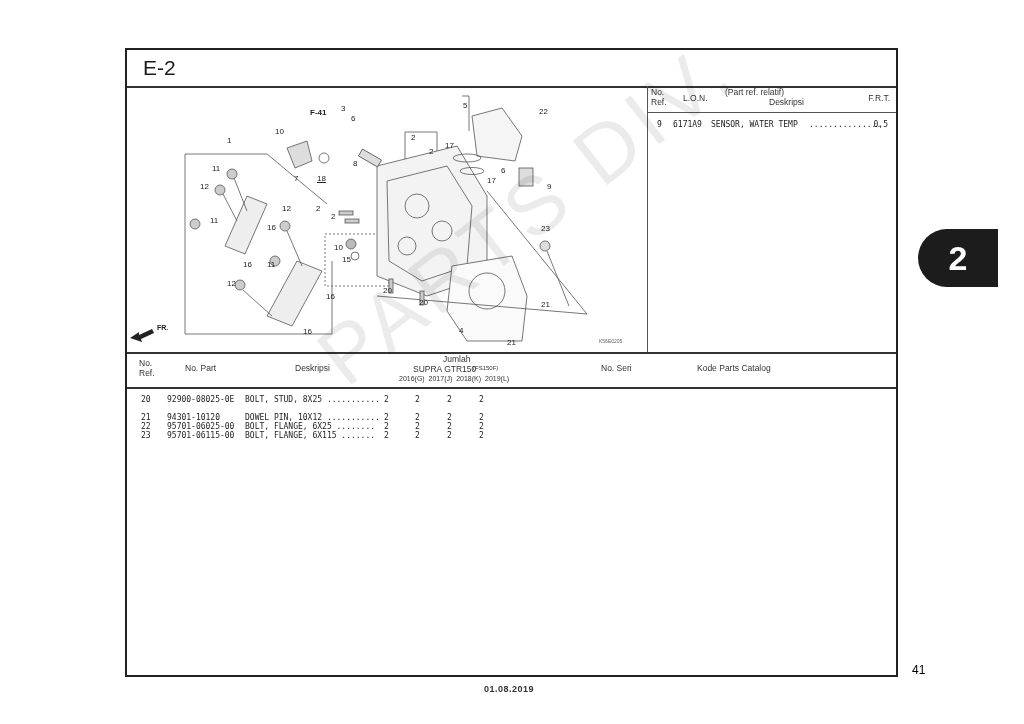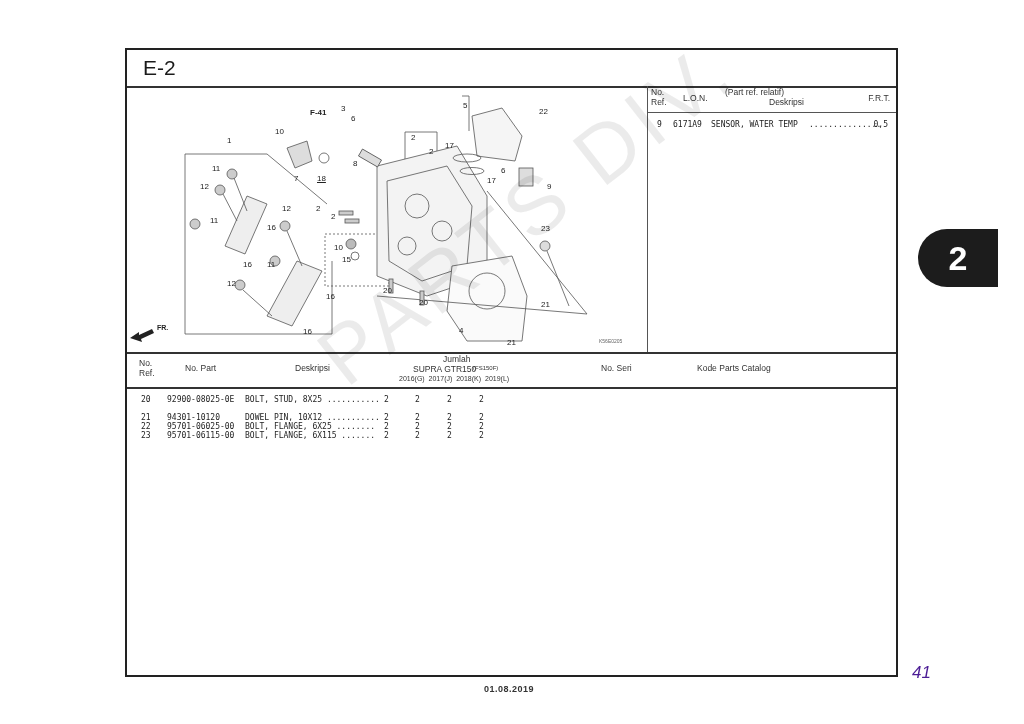--- a/index.html
+++ b/index.html
@@ -14,21 +14,21 @@
   .lon-panel { position:absolute; left:520px; top:36px; right:0; height:266px; }
   .lon-head { position:absolute; left:0; right:0; top:0; height:26px; border-bottom:1px solid #555; font-size:8.5px; color:#333; }
   .lon-row { position:absolute; top:34px; left:0; right:0; font-family:"DejaVu Sans Mono", monospace; font-size:8px; }
   .tbl-head { position:absolute; left:0; right:0; top:302px; height:33px; border-top:2px solid #333; border-bottom:2px solid #333; font-size:8.5px; color:#333; }
   .tbl-body { position:absolute; left:0; right:0; top:337px; font-family:"DejaVu Sans Mono", monospace; font-size:8px; color:#222; }
   .row { position:absolute; left:0; height:10px; white-space:pre; }
   .abs { position:absolute; }
   .tab-badge { position:absolute; left:918px; top:229px; width:80px; height:58px; background:#1c1c1c;
                border-radius:29px 0 0 29px; color:#fff; font-weight:bold; font-size:34px;
                display:flex; align-items:center; justify-content:center; }
-  .page-num { position:absolute; left:912px; top:663px; font-size:17px; color:#4c1d95;font-style:italic; }
+  .page-num { position:absolute; left:912px; top:663px; font-size:12px; color:#000000; }
   .date { position:absolute; left:484px; top:684px; font-size:9px; font-weight:bold; color:#333; letter-spacing:0.5px; }
   .watermark { position:absolute; left:300px; top:330px; font-size:82px; color:rgba(0,0,0,0.08);
                transform:rotate(-38deg); transform-origin:left top; letter-spacing:6px; white-space:nowrap; }
   .callout { position:absolute; font-size:8px; color:#222; }
 </style>
 </head>
 <body>
 
 <div class="frame">
   <div class="title-bar">

